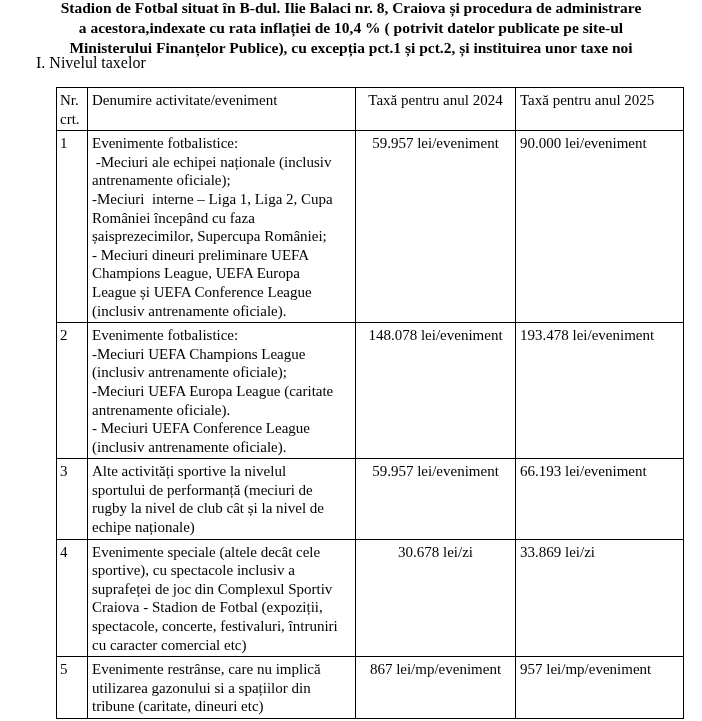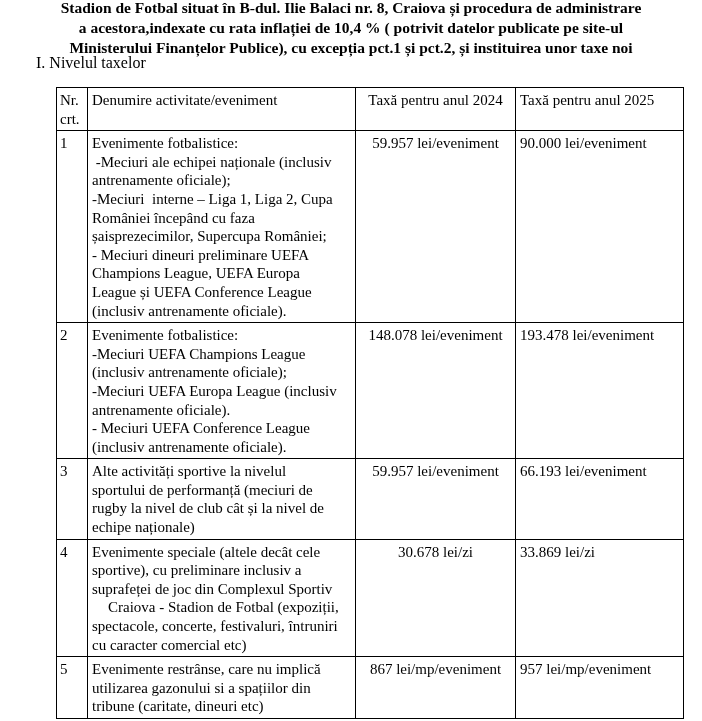--- a/index.html
+++ b/index.html
@@ -55,21 +55,21 @@
         </td>
         <td class="v24">59.957 lei/eveniment</td>
         <td class="v25">90.000 lei/eveniment</td>
       </tr>
       <tr>
         <td class="nr">2</td>
         <td class="name">
           <span class="line" style="white-space: pre;">Evenimente fotbalistice:</span>
           <span class="line" style="white-space: pre;">-Meciuri UEFA Champions League</span>
           <span class="line" style="white-space: pre;">(inclusiv antrenamente oficiale);</span>
-          <span class="line" style="white-space: pre;">-Meciuri UEFA Europa League (inclusiv</span>
+          <span class="line" style="white-space: pre;">-Meciuri UEFA Europa League (caritate</span>
           <span class="line" style="white-space: pre;">antrenamente oficiale).</span>
           <span class="line" style="white-space: pre;">- Meciuri UEFA Conference League</span>
           <span class="line" style="white-space: pre;">(inclusiv antrenamente oficiale).</span>
         </td>
         <td class="v24">148.078 lei/eveniment</td>
         <td class="v25">193.478 lei/eveniment</td>
       </tr>
       <tr>
         <td class="nr">3</td>
         <td class="name">
@@ -78,23 +78,23 @@
           <span class="line" style="white-space: pre;">rugby la nivel de club cât și la nivel de</span>
           <span class="line" style="white-space: pre;">echipe naționale)</span>
         </td>
         <td class="v24">59.957 lei/eveniment</td>
         <td class="v25">66.193 lei/eveniment</td>
       </tr>
       <tr>
         <td class="nr">4</td>
         <td class="name">
           <span class="line" style="white-space: pre;">Evenimente speciale (altele decât cele</span>
-          <span class="line" style="white-space: pre;">sportive), cu preliminare inclusiv a</span>
+          <span class="line" style="white-space: pre;">sportive), cu spectacole inclusiv a</span>
           <span class="line" style="white-space: pre;">suprafeței de joc din Complexul Sportiv</span>
-          <span class="line" style="white-space: pre; margin-left: 16px;">Craiova - Stadion de Fotbal (expoziții,</span>
+          <span class="line" style="white-space: pre;">Craiova - Stadion de Fotbal (expoziții,</span>
           <span class="line" style="white-space: pre;">spectacole, concerte, festivaluri, întruniri</span>
           <span class="line" style="white-space: pre;">cu caracter comercial etc)</span>
         </td>
         <td class="v24">30.678 lei/zi</td>
         <td class="v25">33.869 lei/zi</td>
       </tr>
       <tr>
         <td class="nr">5</td>
         <td class="name">
           <span class="line" style="white-space: pre;">Evenimente restrânse, care nu implică</span>

